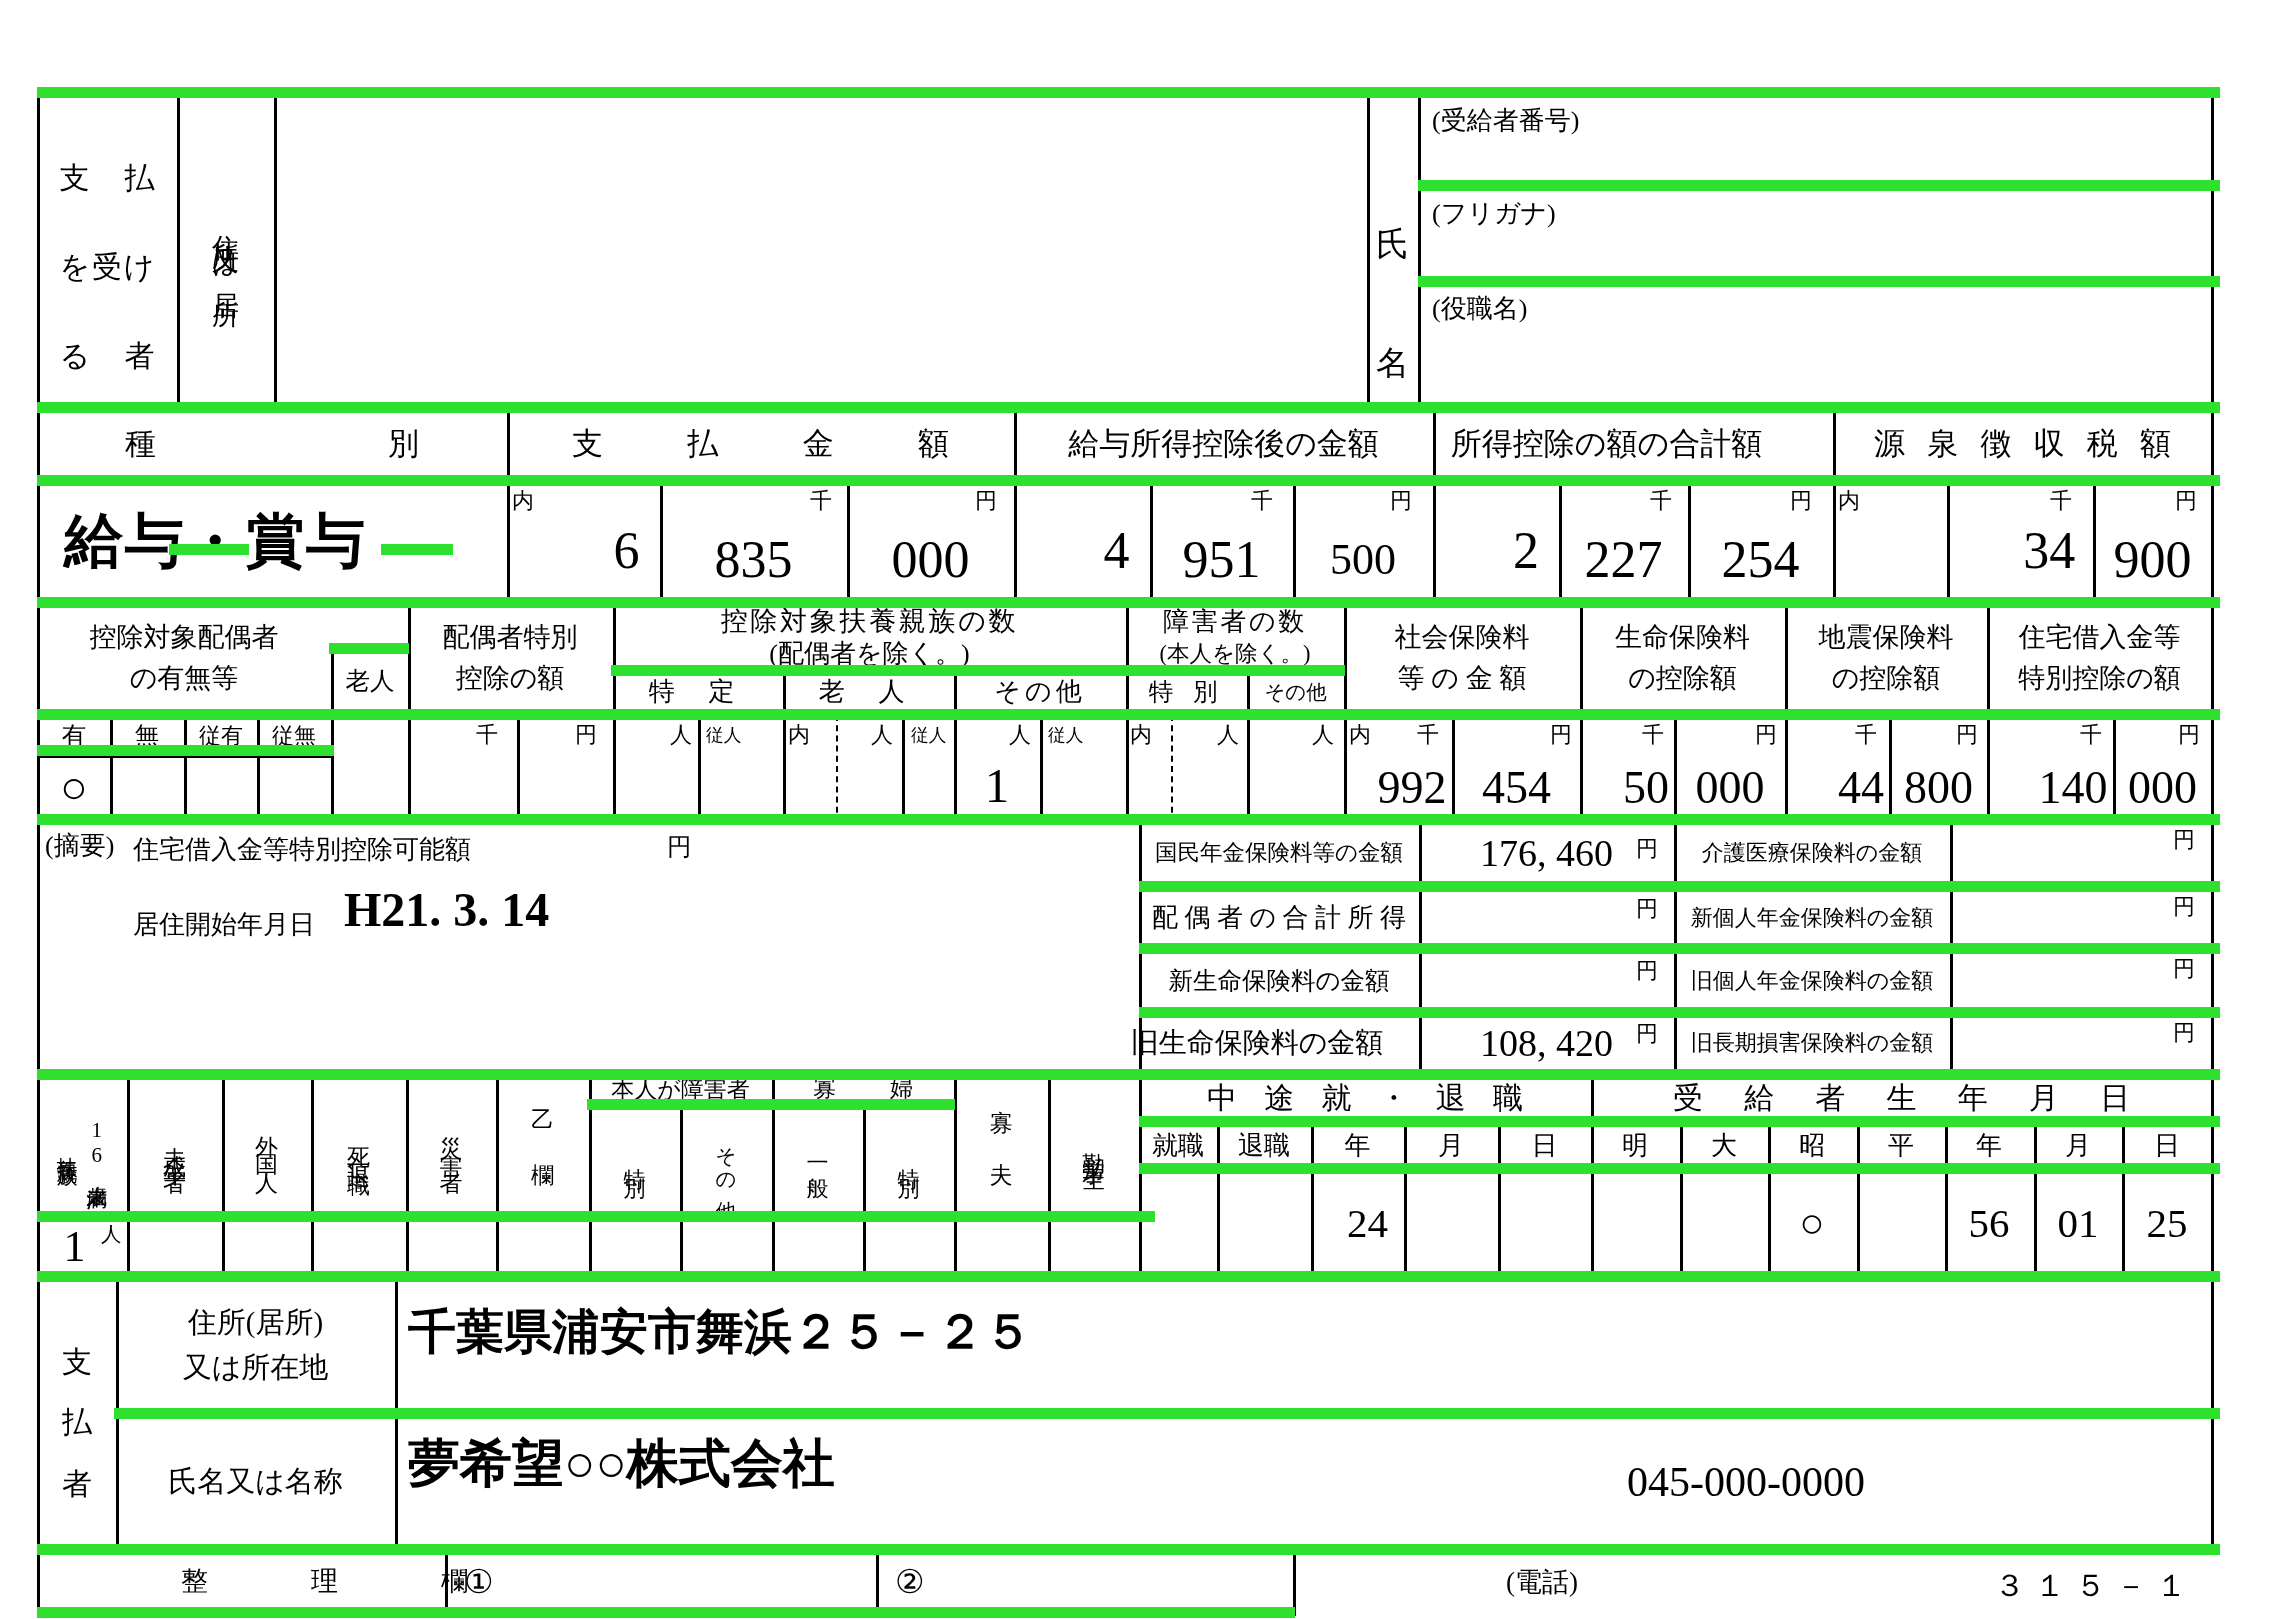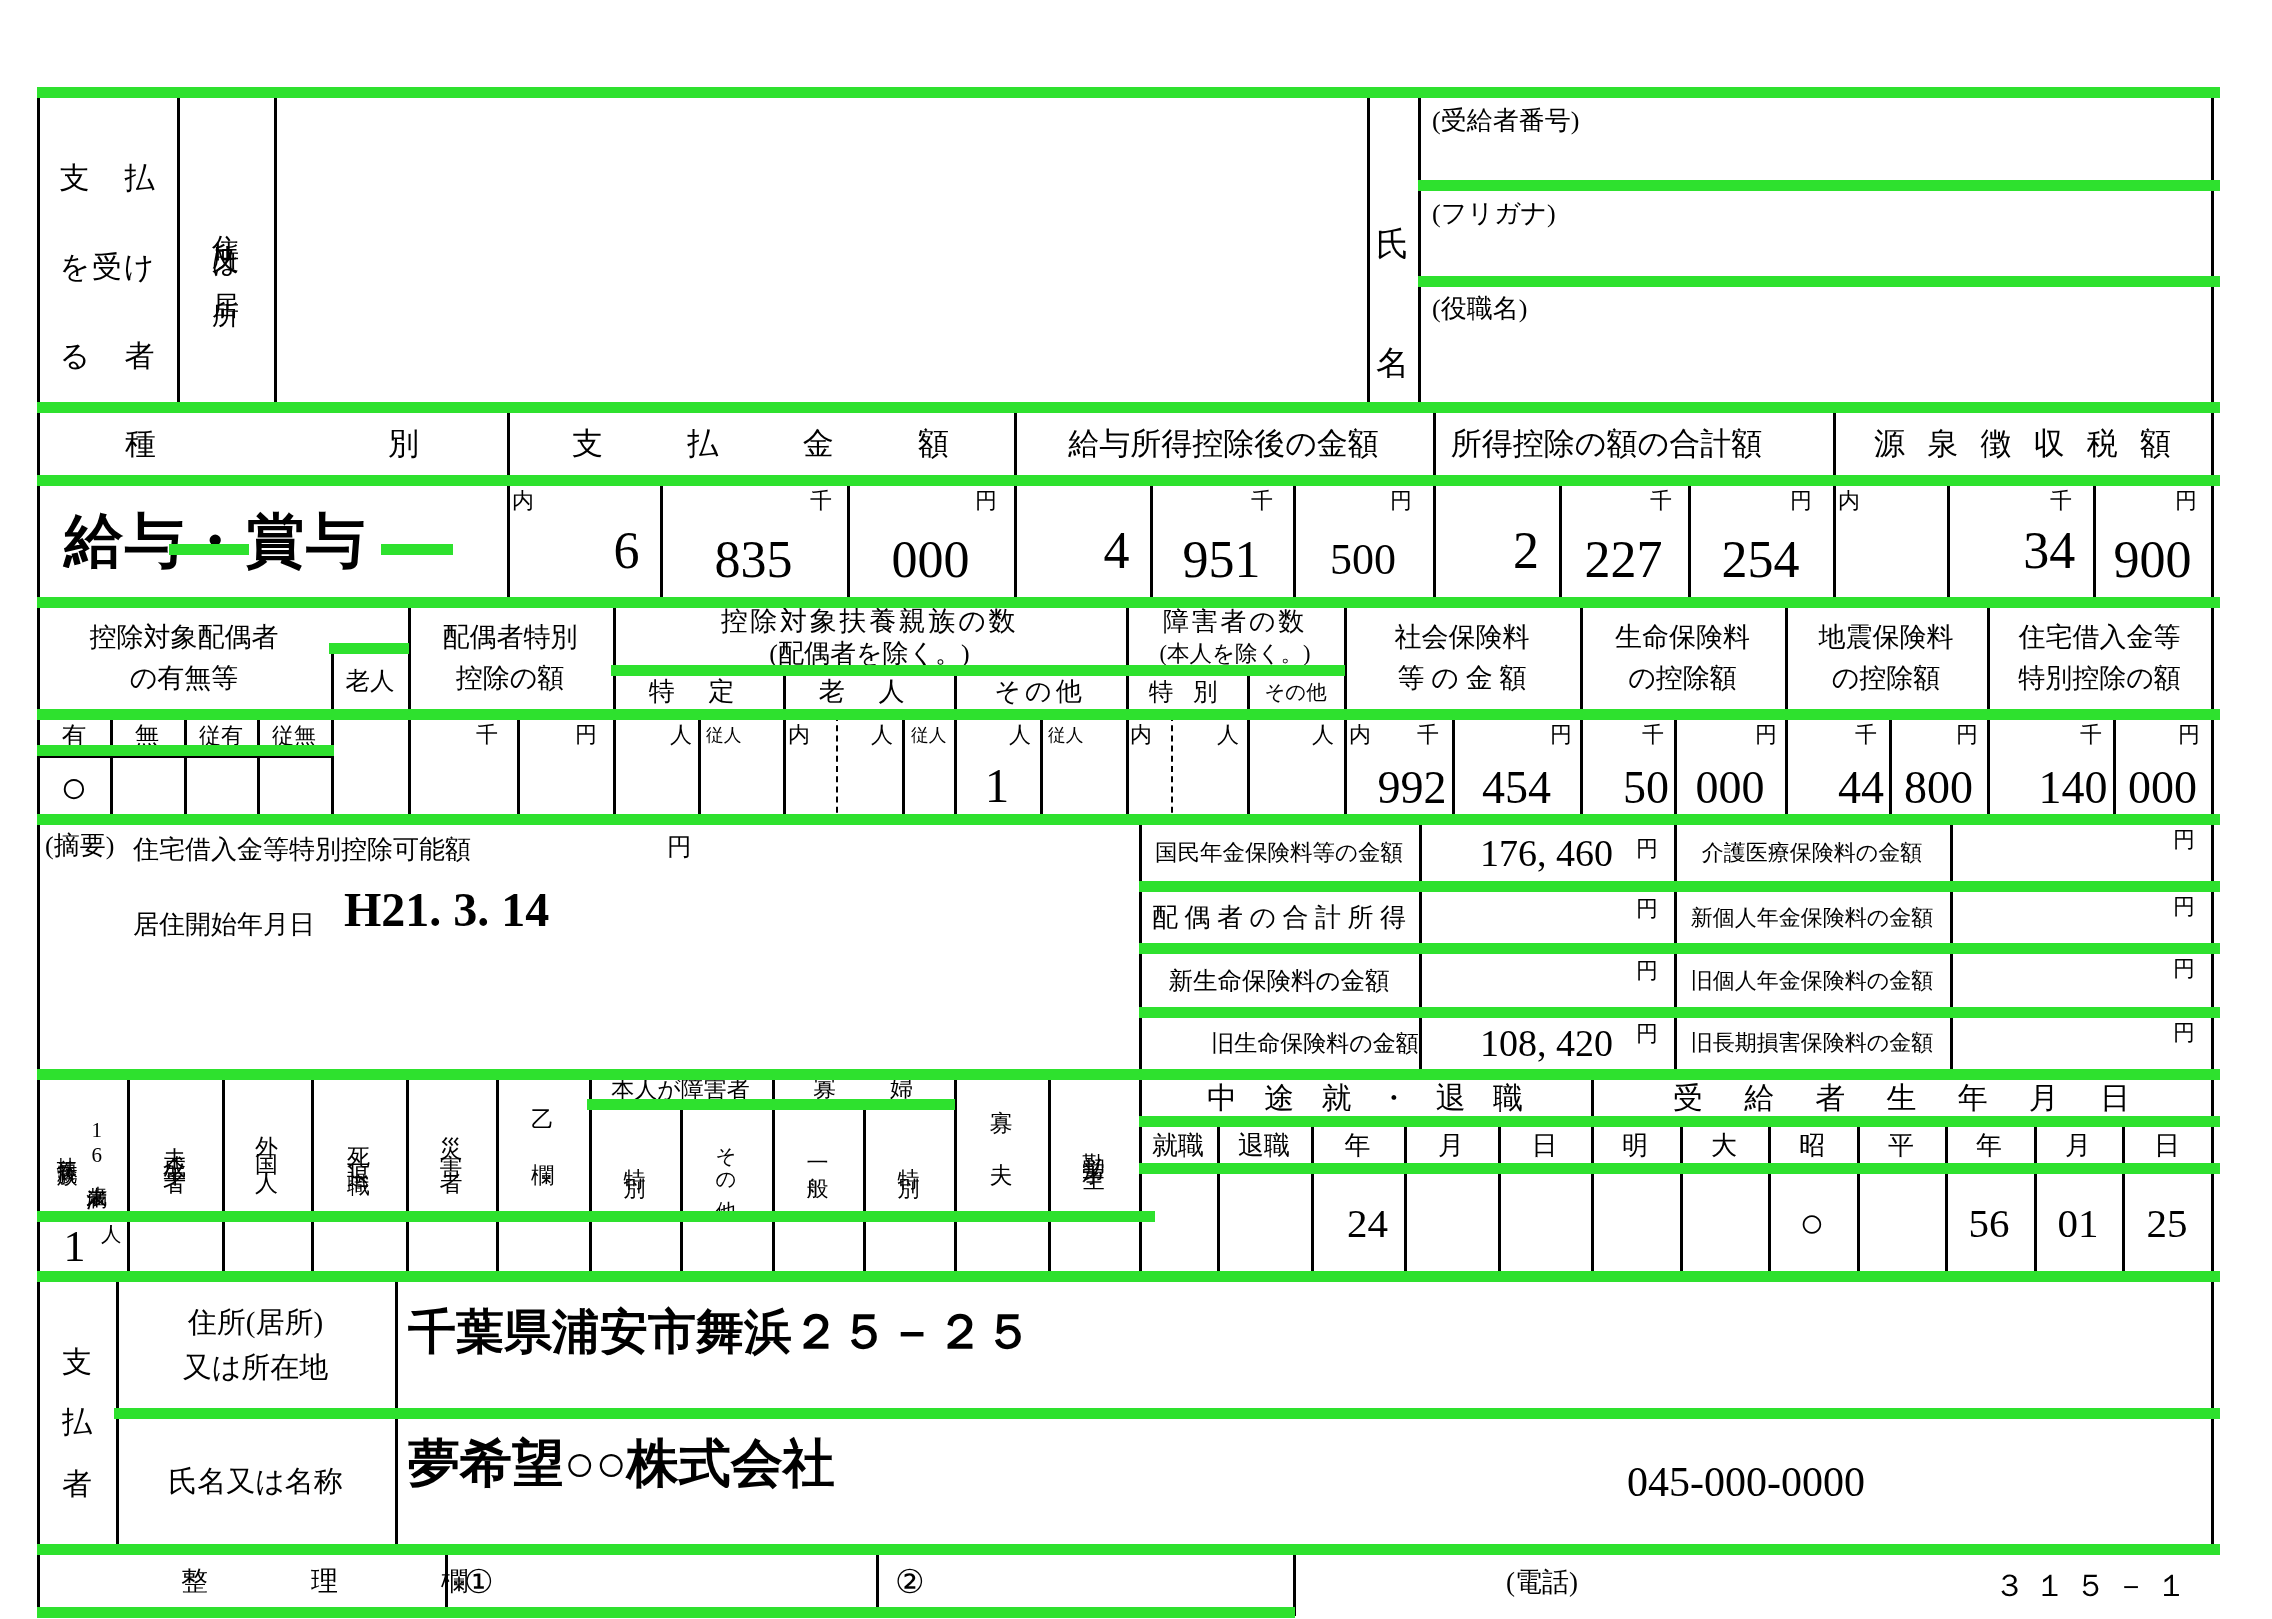--- a/index.html
+++ b/index.html
@@ -160,21 +160,21 @@
   <div class="unit" style="left:1636px;top:894px;">円</div>
   <div class="c" style="left:1674px;top:886px;width:276px;height:63px;font-size:22px;">新個人年金保険料の金額</div>
   <div class="unit" style="left:2173px;top:892px;">円</div>
 
   <div class="c" style="left:1139px;top:949px;width:280px;height:63px;font-size:24.5px;">新生命保険料の金額</div>
   <div class="c" style="left:1419px;top:949px;width:255px;height:63px;font-size:38px;"></div>
   <div class="unit" style="left:1636px;top:956px;">円</div>
   <div class="c" style="left:1674px;top:949px;width:276px;height:63px;font-size:22px;">旧個人年金保険料の金額</div>
   <div class="unit" style="left:2173px;top:954px;">円</div>
 
-  <div class="c" style="left:1203px;top:1012px;width:224px;height:62px;font-size:23px;">旧生命保険料の金額</div>
+  <div class="c" style="left:1145px;top:1012px;width:224px;height:62px;font-size:28px;">旧生命保険料の金額</div>
   <div class="c" style="left:1419px;top:1012px;width:255px;height:62px;font-size:38px;">108, 420</div>
   <div class="unit" style="left:1636px;top:1019px;">円</div>
   <div class="c" style="left:1674px;top:1012px;width:276px;height:62px;font-size:22px;">旧長期損害保険料の金額</div>
   <div class="unit" style="left:2173px;top:1018px;">円</div>
 
   <div class="c" style="left:37px;top:1074px;width:90px;height:142px;gap:1.4px;">
     <span class="v" style="font-size:21px;letter-spacing:2.7px;">扶養親族</span>
     <span class="v" style="font-size:21px;letter-spacing:1.4px;">16歳未満</span>
   </div>
   <div class="c" style="left:127px;top:1074px;width:95px;height:142px;">

